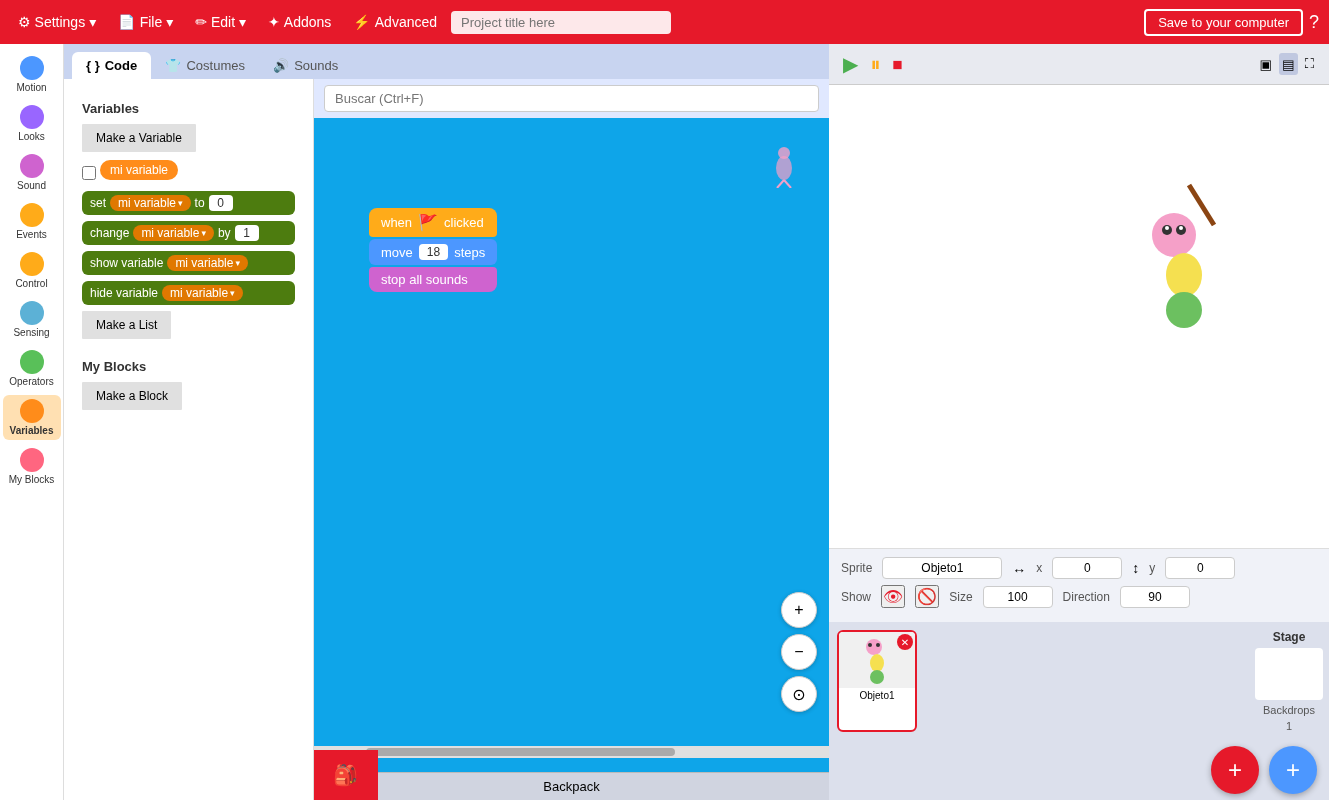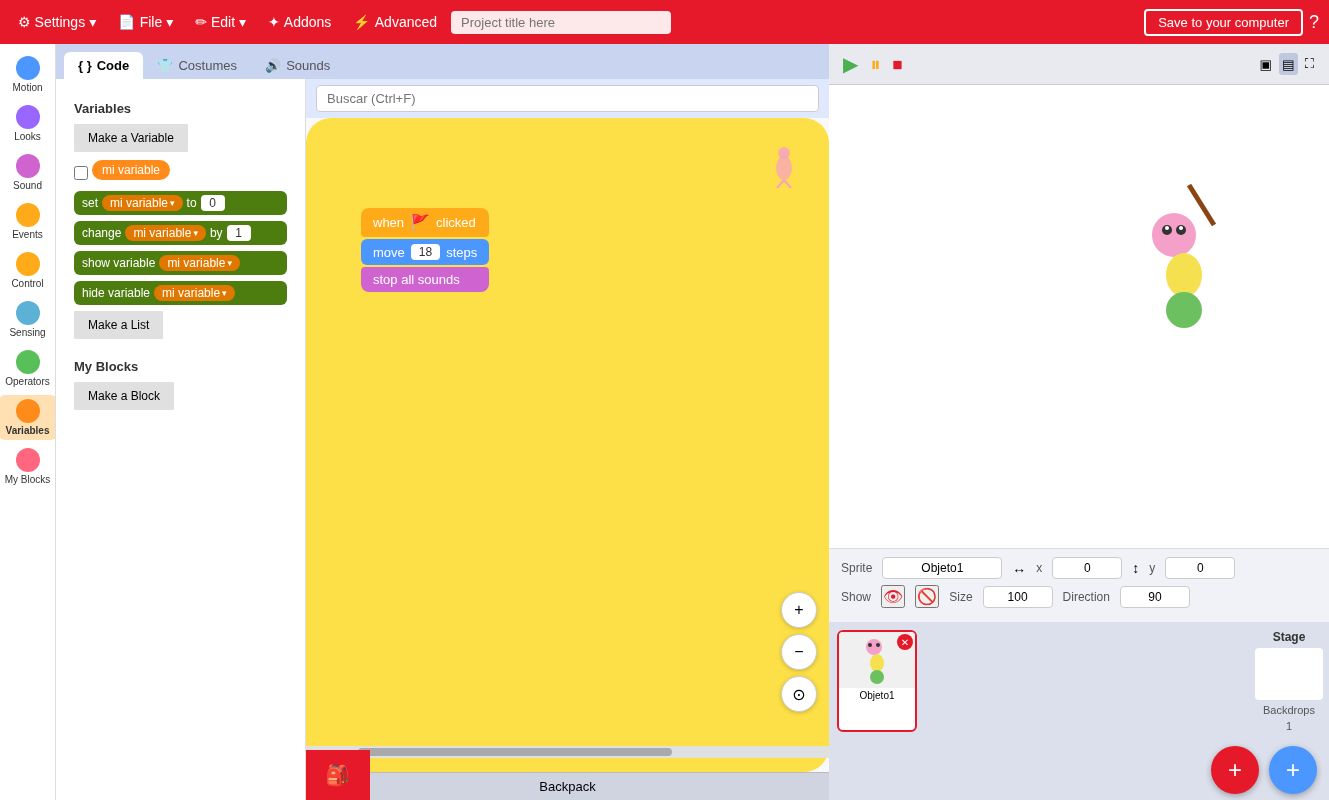--- a/index.html
+++ b/index.html
@@ -31,21 +31,21 @@
     }
     #help-btn {
       color: white; background: none; border: none; font-size: 18px; cursor: pointer;
     }
 
     
     #main { display: flex; height: calc(800px - 44px); }
 
     
     #categories {
-      width: 56px; background: #fff; display: flex; flex-direction: column;
+      width: 64px; background: #fff; display: flex; flex-direction: column;
       align-items: center; padding: 8px 0; gap: 4px; overflow-y: auto;
       border-right: 1px solid #ddd;
     }
     .category-item {
       display: flex; flex-direction: column; align-items: center;
       cursor: pointer; padding: 4px 6px; border-radius: 6px; width: 58px;
     }
     .category-dot {
       width: 24px; height: 24px; border-radius: 50%; margin-bottom: 2px;
     }
@@ -95,21 +95,21 @@
       width: 100%; padding: 5px 10px; border: 1px solid #ccc; border-radius: 4px;
       font-size: 13px;
     }
 
     
     #code-area {
       flex: 1; background: #f9f9f9; position: relative; overflow: hidden;
       display: flex; flex-direction: column;
     }
     #canvas-area {
-      flex: 1; position: relative; background: #fde047; border-radius: 25px;
+      flex: 1; position: relative; background: #0ea5e9;
     }
 
     
     .canvas-block-group {
       position: absolute; left: 55px; top: 90px; display: flex;
       flex-direction: column; gap: 2px;
     }
     .canvas-block {
       display: flex; align-items: center; padding: 5px 12px; font-size: 13px;
       color: white; gap: 6px; border-radius: 6px;

